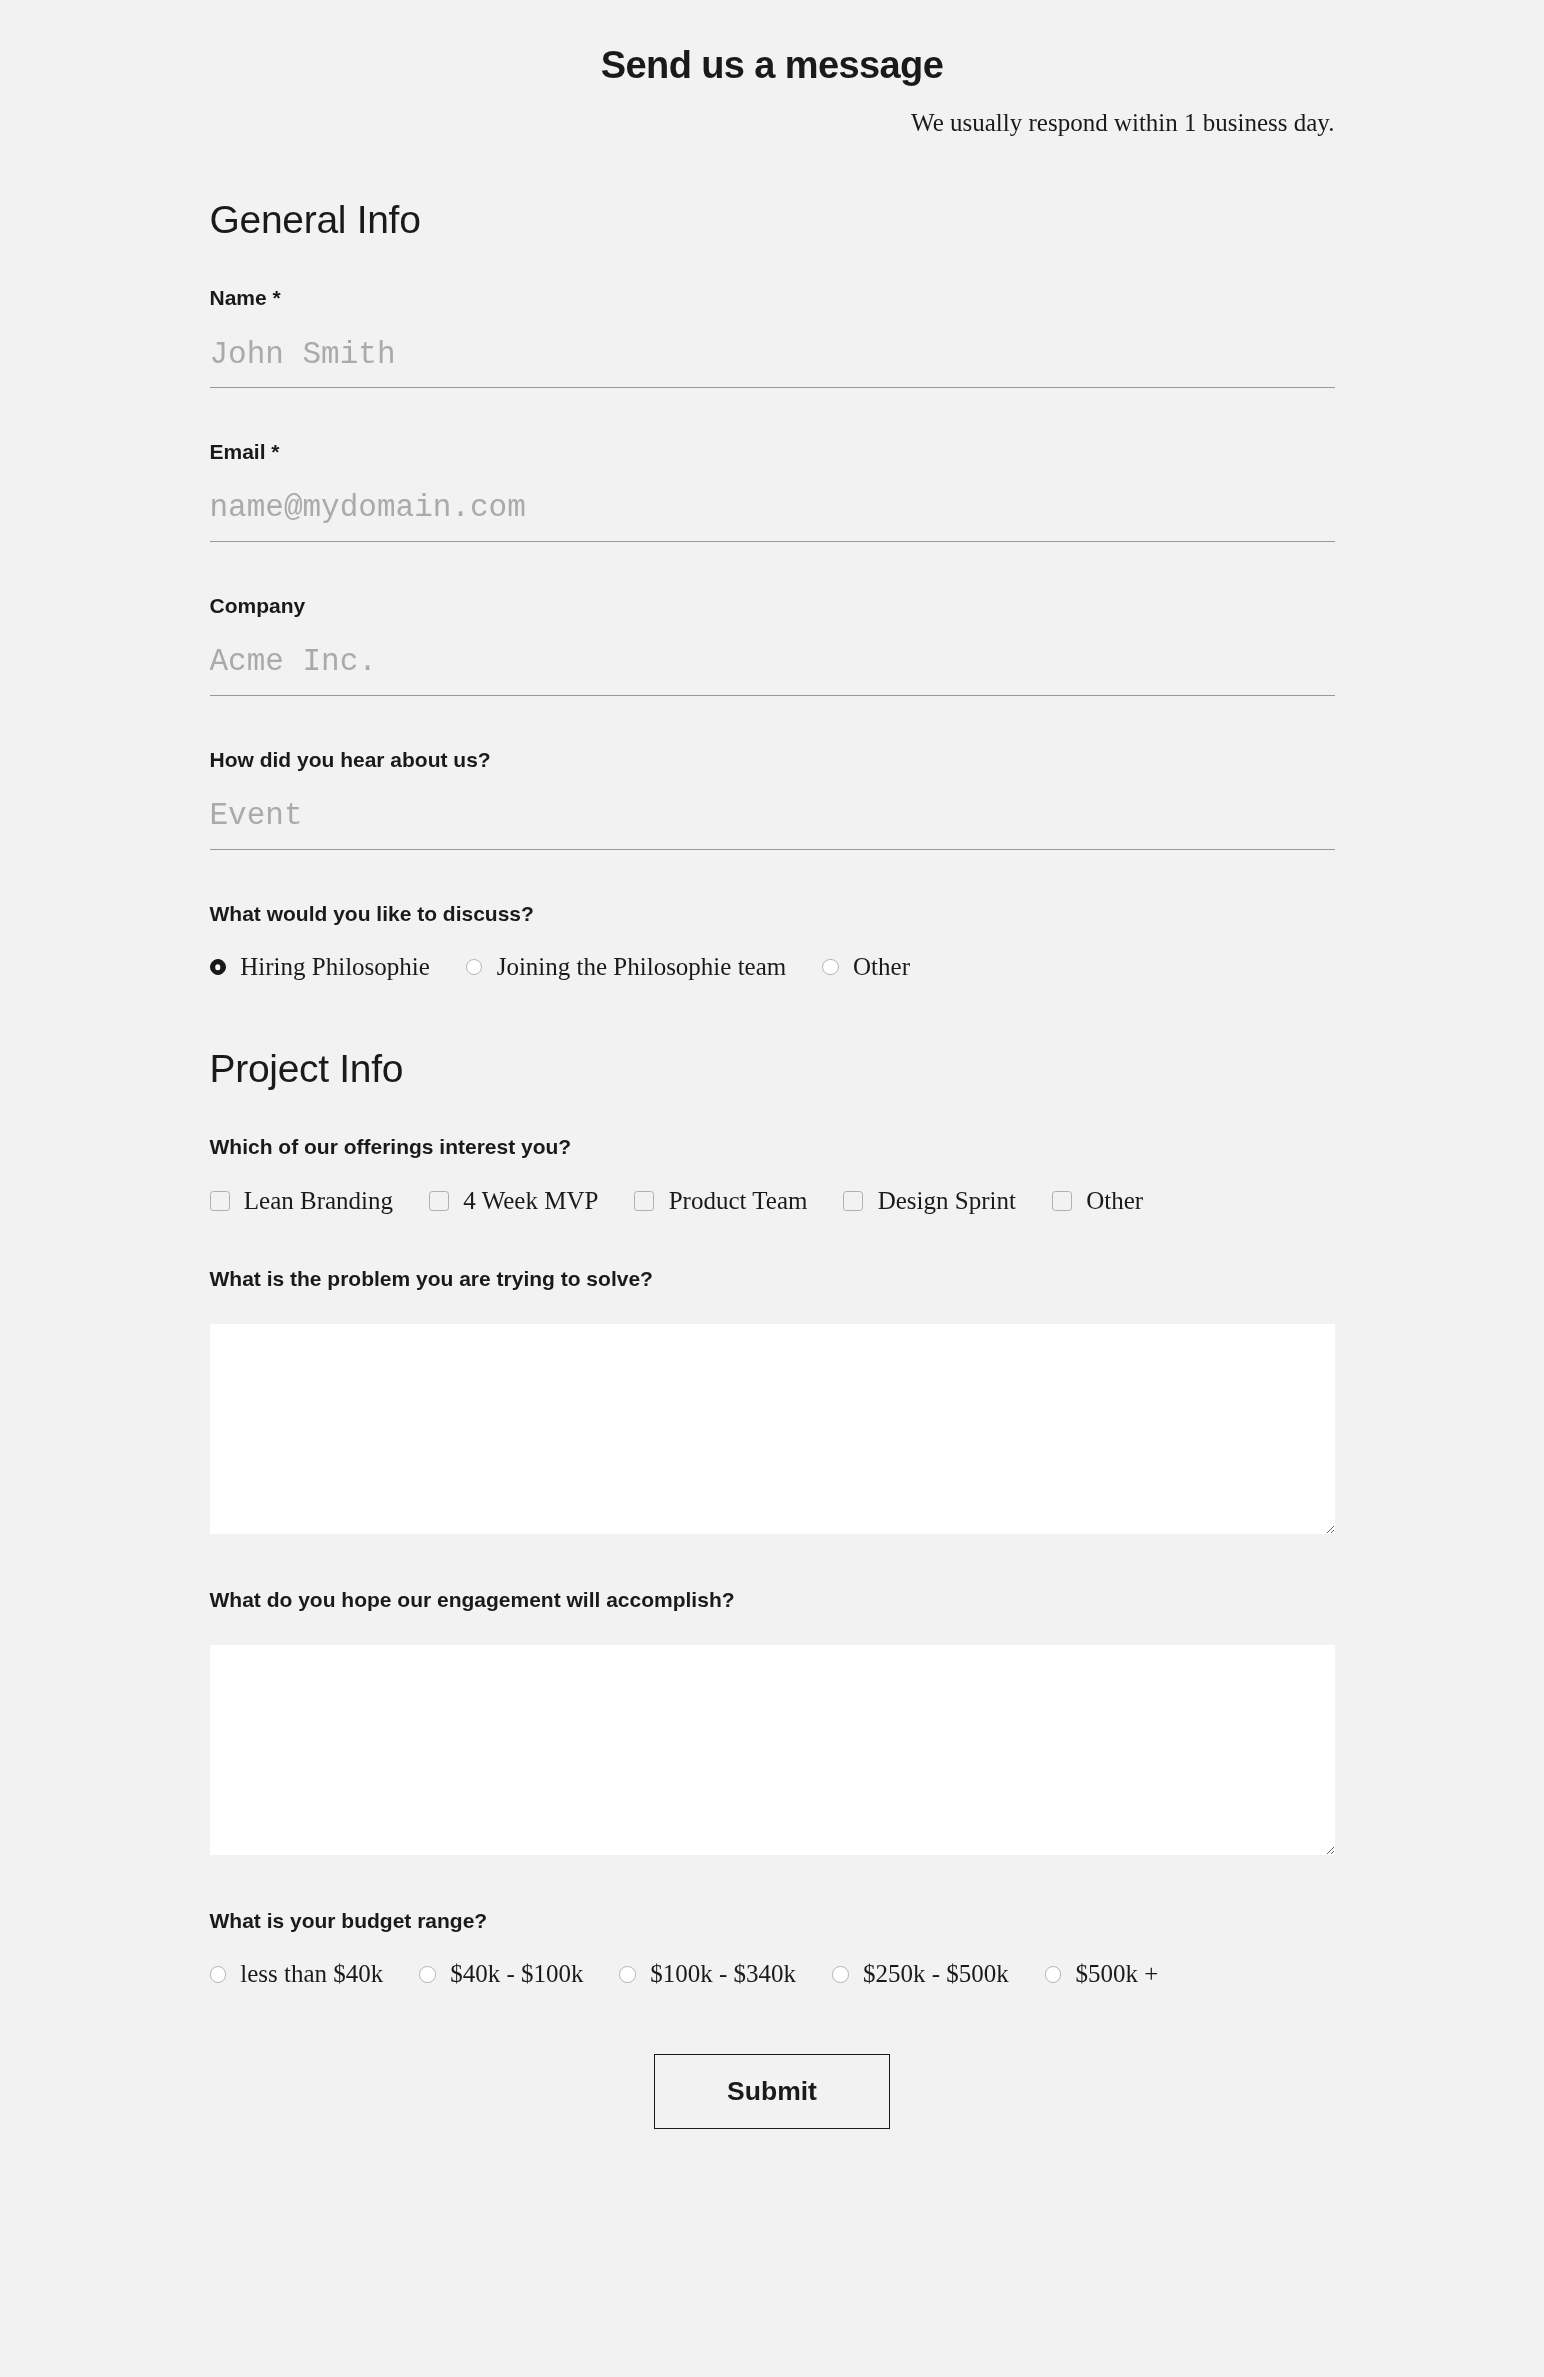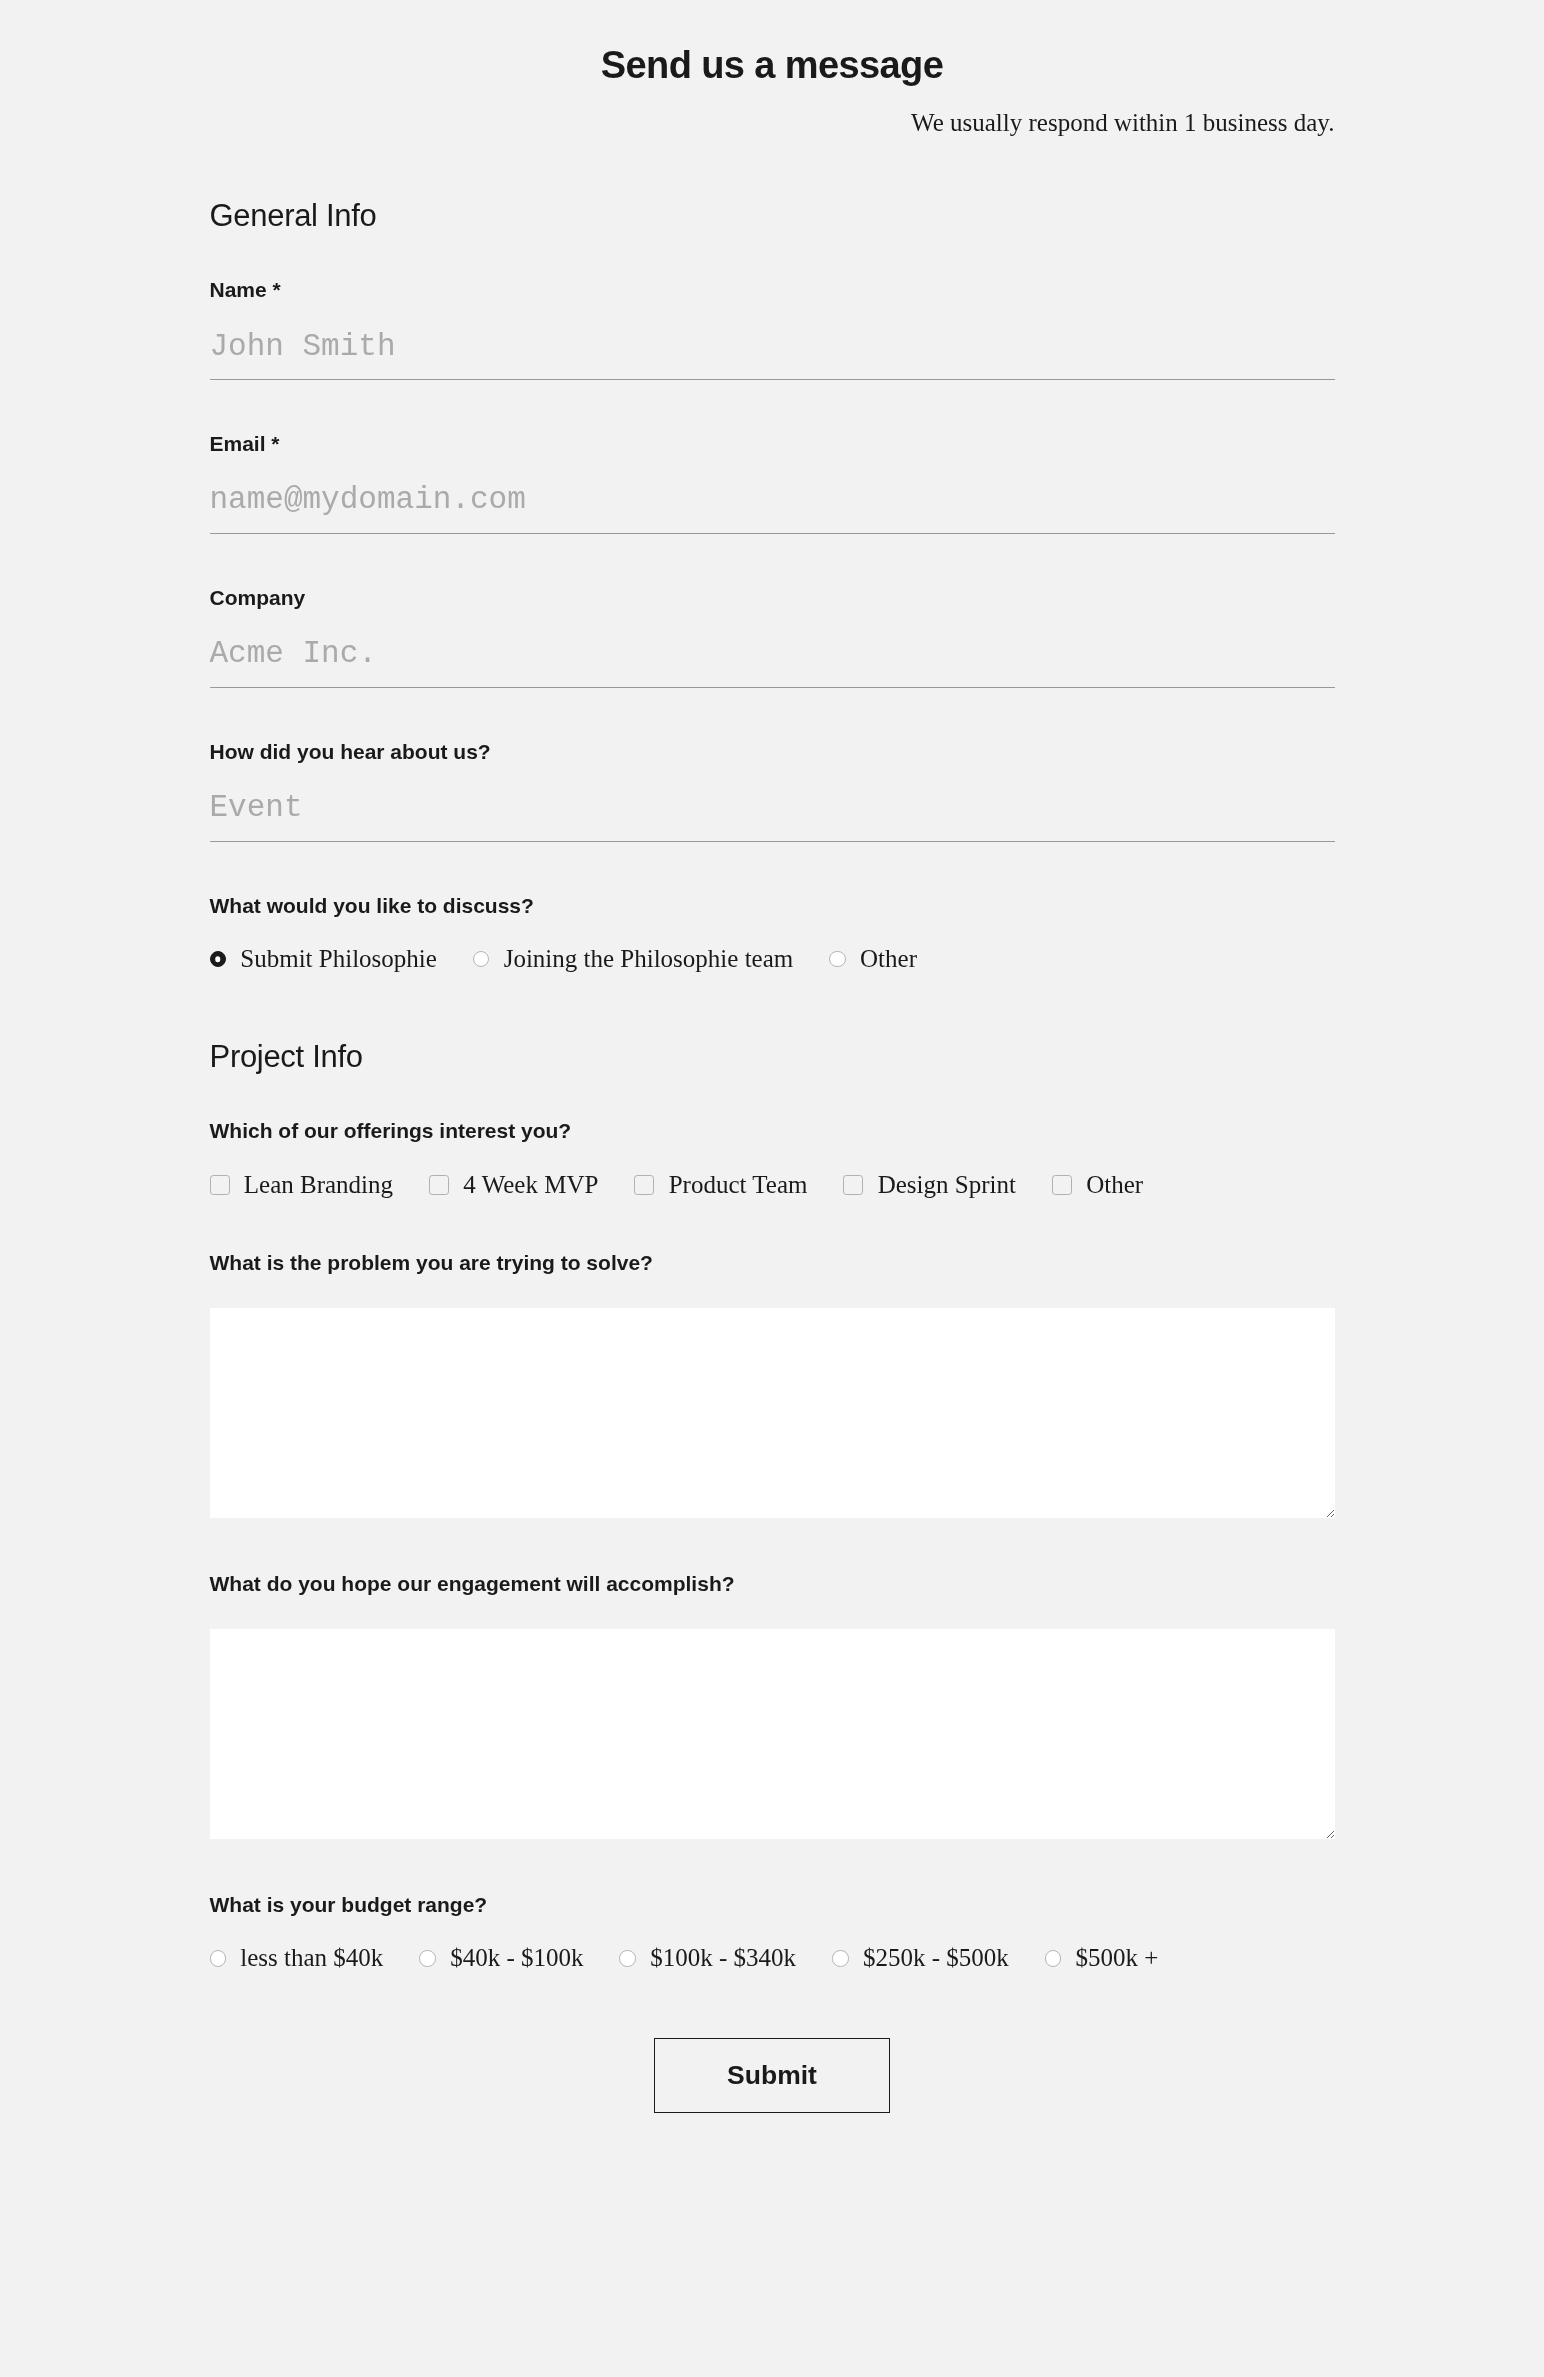--- a/index.html
+++ b/index.html
@@ -30,21 +30,21 @@
     
     .page-subtitle {
       font-size: 25px;
       font-family: Georgia, "Times New Roman", serif;
       text-align: right;
       color: #1a1a1a;
       margin-bottom: 61px;
     }
     
     .section-heading {
-      font-size: 31px;
+      font-size: 39px;
       font-weight: 400;
       color: #1a1a1a;
       margin-bottom: 44px;
       letter-spacing: -0.3px;
     }
     
     .field-group {
       margin-bottom: 52px;
     }
     
@@ -193,21 +193,21 @@
   <div class="field-group">
     <label class="field-label">How did you hear about us?</label>
     <input type="text" class="text-input" placeholder="Event" style="">
   </div>
 
   <div class="field-group">
     <label class="field-label">What would you like to discuss?</label>
     <div class="radio-row">
       <label class="radio-item">
         <input type="radio" name="discuss" class="radio-input" checked="" style="">
-        <span class="option-label">Submit Philosophie</span>
+        <span class="option-label">Hiring Philosophie</span>
       </label>
       <label class="radio-item">
         <input type="radio" name="discuss" class="radio-input" style="">
         <span class="option-label">Joining the Philosophie team</span>
       </label>
       <label class="radio-item">
         <input type="radio" name="discuss" class="radio-input" style="">
         <span class="option-label">Other</span>
       </label>
     </div>

